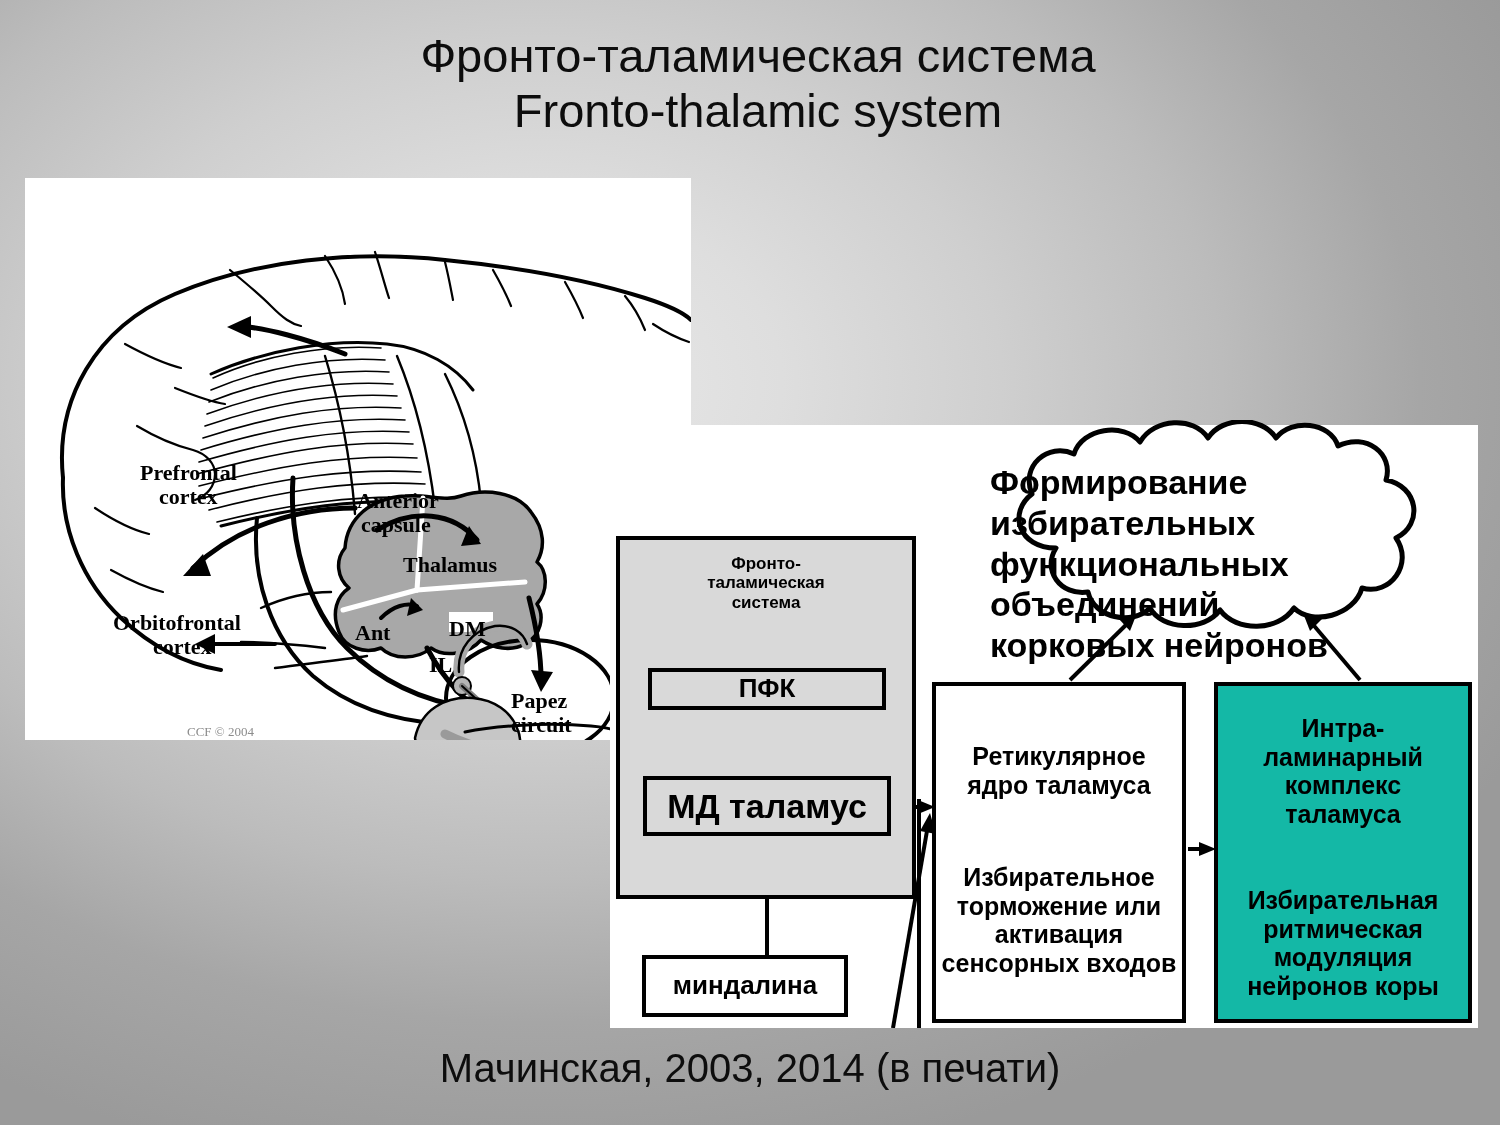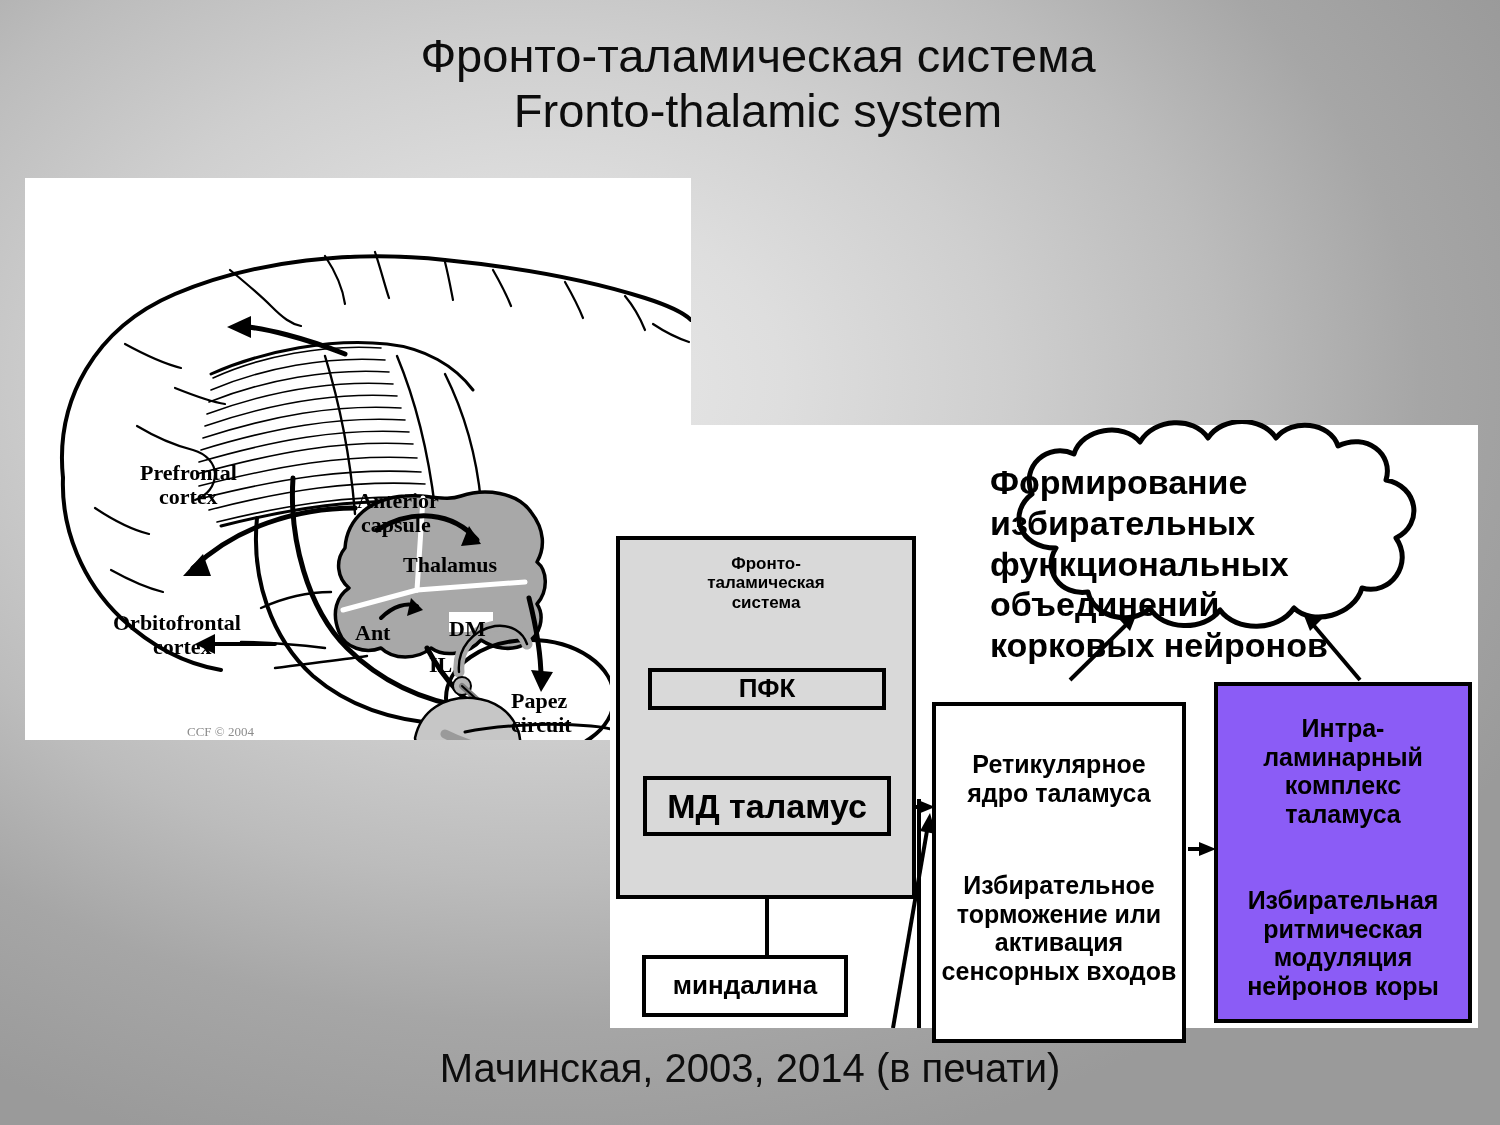--- a/index.html
+++ b/index.html
@@ -96,28 +96,27 @@
     left: 32px; top: 530px;
     width: 206px; height: 62px;
     background: #ffffff;
     justify-content: center;
     font-size: 26px;
   }
   #retic-box {
     left: 322px; top: 257px;
     width: 254px; height: 341px;
     background: #ffffff;
-    padding-top: 44px;
+    padding-top: 56px;
     font-size: 25px;
-    margin-top: 20px;
   }
   #intra-box {
     left: 604px; top: 257px;
     width: 258px; height: 341px;
-    background: #8b5cf6;
+    background: #14b8a6;
     padding-top: 28px;
     font-size: 25px;
   }
   .node .sub {
     margin-top: 64px;
     font-size: 25px;
   }
   #intra-box .sub { margin-top: 58px; }
 
   

